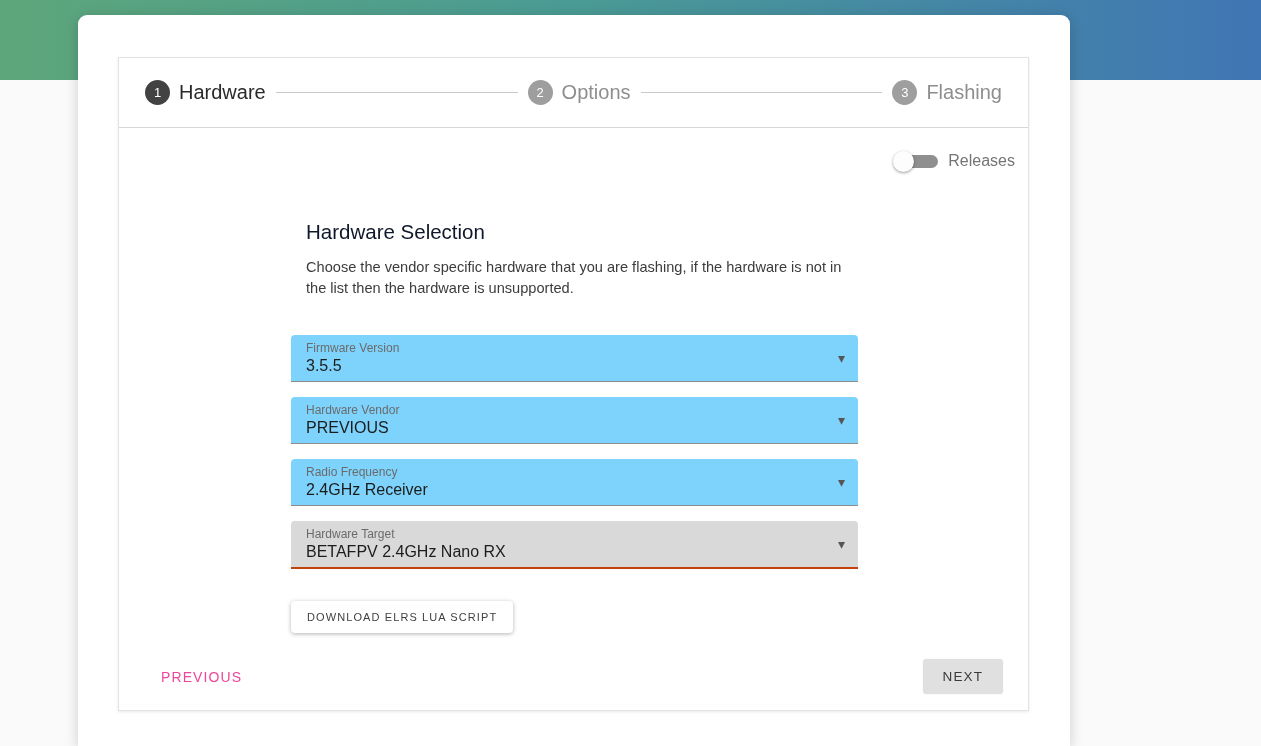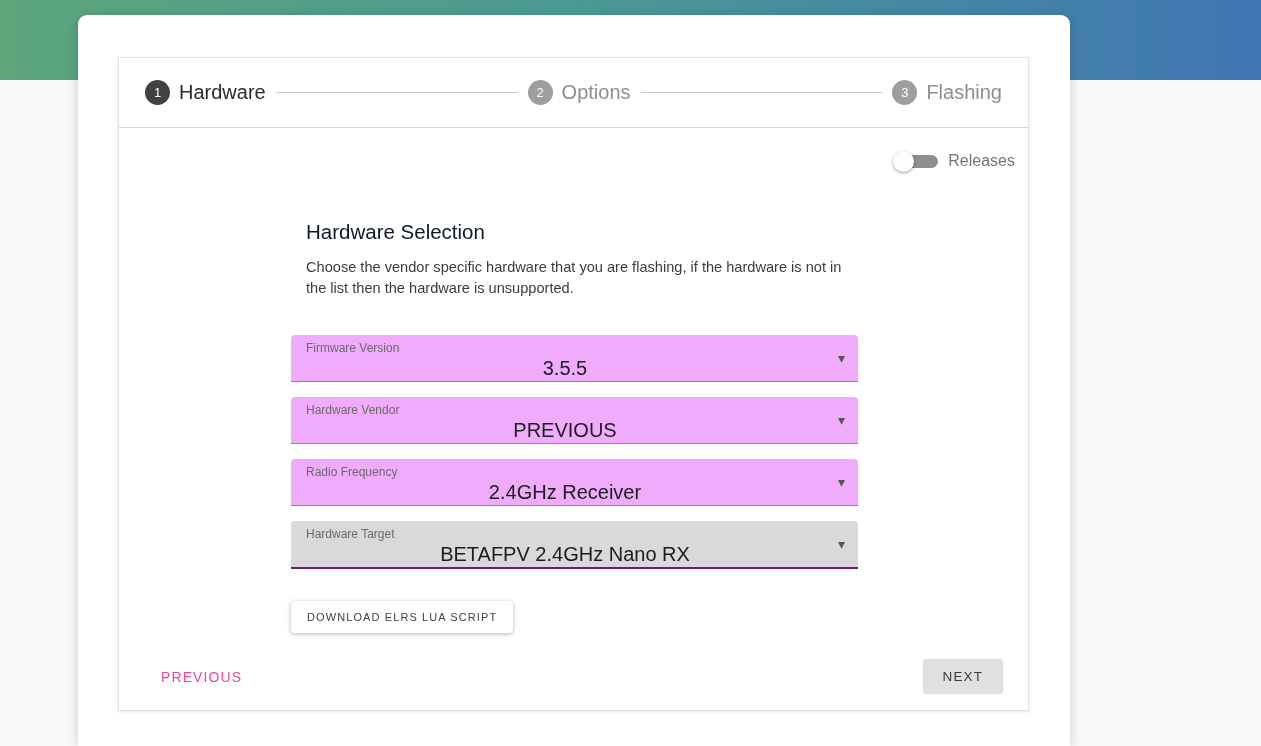--- a/index.html
+++ b/index.html
@@ -37,26 +37,26 @@
     border-radius:7px; background:#8f8f8f; }
   .switch-knob { position:absolute; left:0; top:0.5px; width:21px; height:21px;
     border-radius:50%; background:#fdfdfd; box-shadow:0 1px 3px rgba(0,0,0,0.4); }
   .toggle-label { font-size:16px; color:#757575;text-align:right; }
 
   
   .main-col { position:absolute; left:172px; top:92px; width:567px; }
   .section-title { font-size:20.5px; font-weight:400; color:#0f172a; margin:0 0 13px 15px; }
   .section-desc { font-size:14.6px; line-height:1.45; color:#3c3c3c; margin:0 0 36px 15px; width:552px; }
 
-  .field { position:relative; width:567px; height:47px; background:#f0abfc;
+  .field { position:relative; width:567px; height:47px; background:#7dd3fc;
     border-radius:4px 4px 0 0; border-bottom:1px solid #8c8c8c;
     padding:6px 34px 0 15px; margin-bottom:15px; cursor:pointer; }
-  .field.focused { background:#d9d9d9; border-bottom:2px solid #701a75; height:48px; }
+  .field.focused { background:#d9d9d9; border-bottom:2px solid #c2410c; height:48px; }
   .field-label { font-size:12px; color:#6b6b6b; }
-  .field-value { font-size:20px; color:#1c1c1c; margin-top:2px; white-space:nowrap;text-align:center; }
+  .field-value { font-size:16px; color:#1c1c1c; margin-top:2px; white-space:nowrap; }
   .field-arrow { position:absolute; right:13px; top:50%; transform:translateY(-50%);
     font-size:14px; color:#555555; }
 
   .download-btn { display:inline-block; margin-top:17px; background:#ffffff;
     border:none; border-radius:4px; box-shadow:0 1px 4px rgba(0,0,0,0.3);
     padding:10px 16px; font-family:"Liberation Sans",sans-serif;
     font-size:11px; letter-spacing:1.1px; font-weight:500; color:#3f3f3f; cursor:pointer; }
 
   
   .footer { position:absolute; left:0; right:0; bottom:16px; display:flex;

